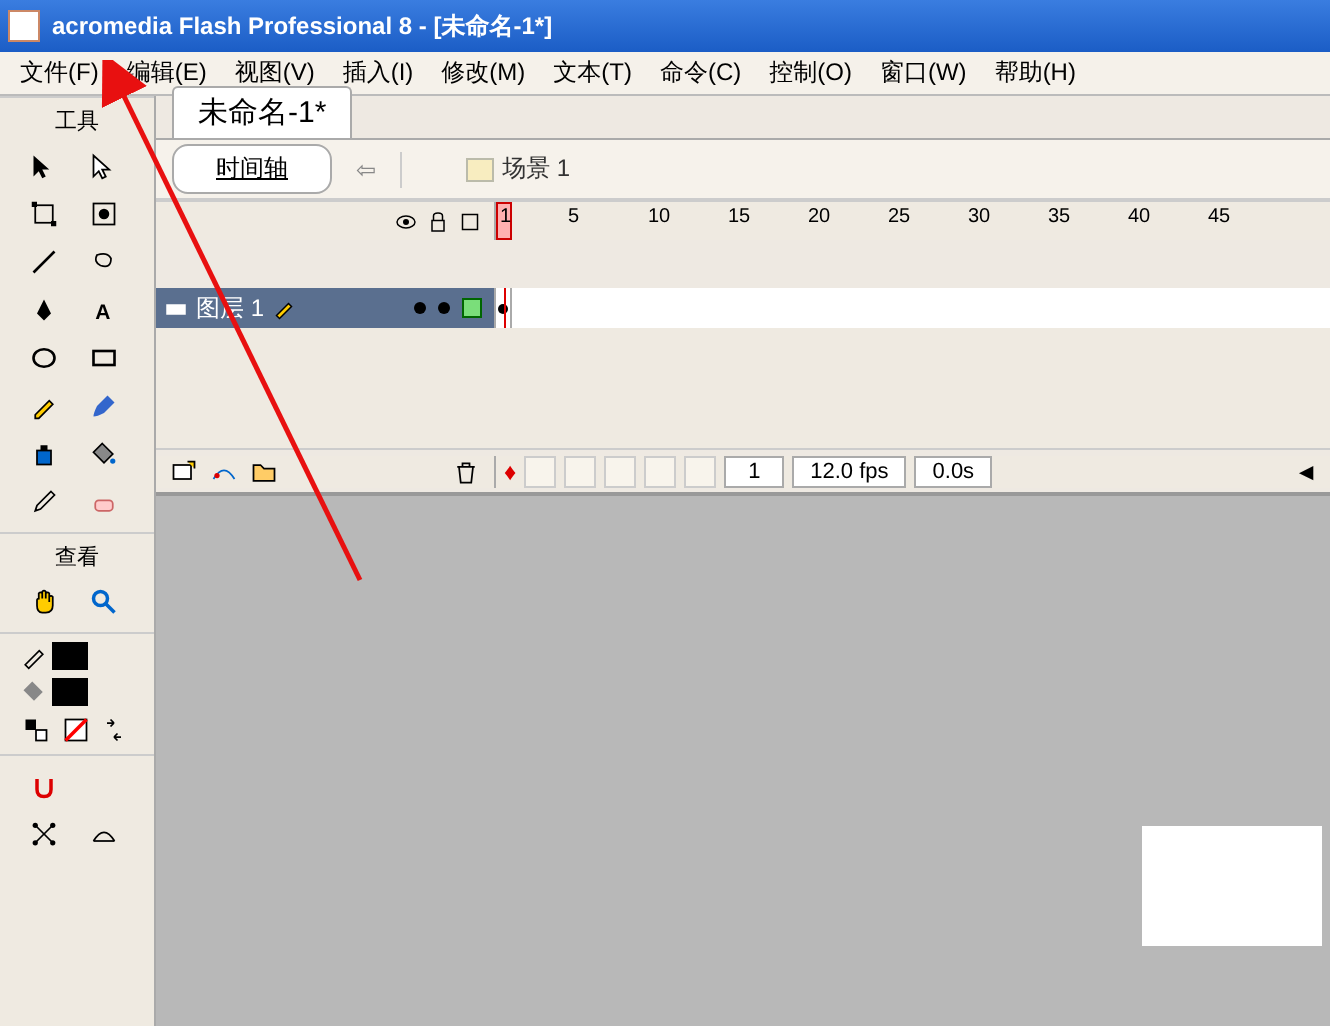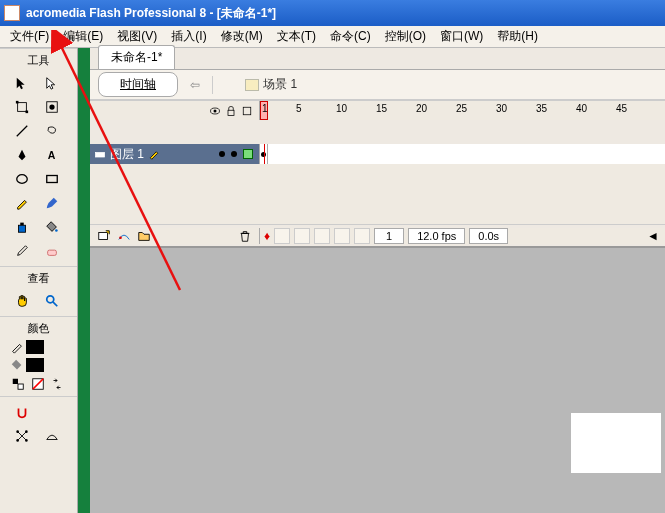--- a/index.html
+++ b/index.html
@@ -5,34 +5,34 @@
 * { margin: 0; padding: 0; box-sizing: border-box; font-family: "SimSun", "宋体", sans-serif; font-size: 12px; }
 body { width: 665px; height: 513px; overflow: hidden; background: #fff; position: relative; }
 
 .titlebar { height: 26px; background: linear-gradient(#3a7de0, #1b5dc6); color: #fff; display: flex; align-items: center; padding-left: 4px; font-weight: bold; }
 .titlebar .icon { width: 16px; height: 16px; background: #fff; margin-right: 6px; border: 1px solid #c86; }
 .titlebar-text { font-size: 12px; }
 
 .menubar { height: 22px; background: #f5f1ea; border-bottom: 1px solid #bbb; display: flex; padding-left: 4px; gap: 2px; }
 .menubar .menuitem { padding: 2px 6px; cursor: default; }
 
-.workspace { display: flex; height: calc(513px - 48px); background: #15803d; gap: 12px; }
+.workspace { display: flex; height: calc(513px - 48px); background: #0c4a6e; }
 
 .toolbox { width: 78px; background: #efeae1; border-right: 1px solid #aaa; display: flex; flex-direction: column; }
 .toolbox-section { border-top: 1px solid #ccc; padding: 2px; }
 .toolbox-title { font-size: 11px; text-align: center; padding: 2px 0; }
 .toolgrid { display: grid; grid-template-columns: 1fr 1fr; gap: 2px; padding: 2px 8px; }
 .toolbtn { width: 24px; height: 22px; border: 1px solid transparent; display: flex; align-items: center; justify-content: center; cursor: default; }
 .toolbtn svg { width: 14px; height: 14px; }
 .color-swatch { width: 18px; height: 14px; border: 1px solid #000; display: inline-block; vertical-align: middle; margin-left: 2px; }
 
 .main { flex: 1; display: flex; flex-direction: column; background: #eee9e2; }
 
 .tabbar { height: 22px; display: flex; align-items: flex-end; padding-left: 8px; background: #eee9e2; border-bottom: 1px solid #aaa; }
-.doctab { background: #fff; border: 1px solid #aaa; border-bottom: none; padding: 3px 12px; border-radius: 3px 3px 0 0; font-size: 12px; }
+.doctab { background: #fff; border: 1px solid #aaa; border-bottom: none; padding: 3px 12px; border-radius: 3px 3px 0 0; font-size: 15px; }
 
 .docheader { height: 30px; display: flex; align-items: center; padding: 4px 8px; background: #f6f2eb; border-bottom: 1px solid #ccc; gap: 8px; }
 .pillbtn { border: 1px solid #aaa; border-radius: 8px; padding: 3px 21px; background: #fff; cursor: default; text-decoration: underline; }
 .backarrow { color: #888; padding: 0 4px; }
 .scene { display: flex; align-items: center; gap: 4px; color: #333; padding-left: 24px; }
 .scene-icon { width: 14px; height: 12px; background: #f8edc0; border: 1px solid #bba; }
 
 .timeline-area { background: #eee9e2; border-bottom: 2px solid #999; }
 .timeline-header { display: flex; height: 20px; border-top: 1px solid #ccc; }
 .layer-header { width: 170px; display: flex; align-items: center; justify-content: flex-end; padding-right: 6px; gap: 4px; border-right: 1px solid #aaa; background: #efeae1; }
@@ -191,21 +191,20 @@
           </div>
         <div class="toolbtn">
             <svg viewBox="0 0 16 16">
               <circle cx="6" cy="6" r="4" fill="none" stroke="#06c" stroke-width="2"></circle>
               <line x1="9" y1="9" x2="14" y2="14" stroke="#06c" stroke-width="2"></line>
             </svg>
           </div>
       </div>
     </div>
     <div class="toolbox-section">
-      <div class="toolbox-title">颜色</div>
       <div style="padding:2px 8px;">
         <div style="display:flex;align-items:center;margin-bottom:4px;">
           <svg width="14" height="14" viewBox="0 0 16 16">
               <path d="M3 13 L11 5 L13 7 L5 15 Z" fill="none" stroke="#000"></path>
             </svg>
           <span class="color-swatch" style="background:#000"></span>
         </div>
         <div style="display:flex;align-items:center;margin-bottom:4px;">
           <svg width="14" height="14" viewBox="0 0 16 16">
               <path d="M7 2 L13 8 L8 13 L2 7 Z" fill="#888"></path>

